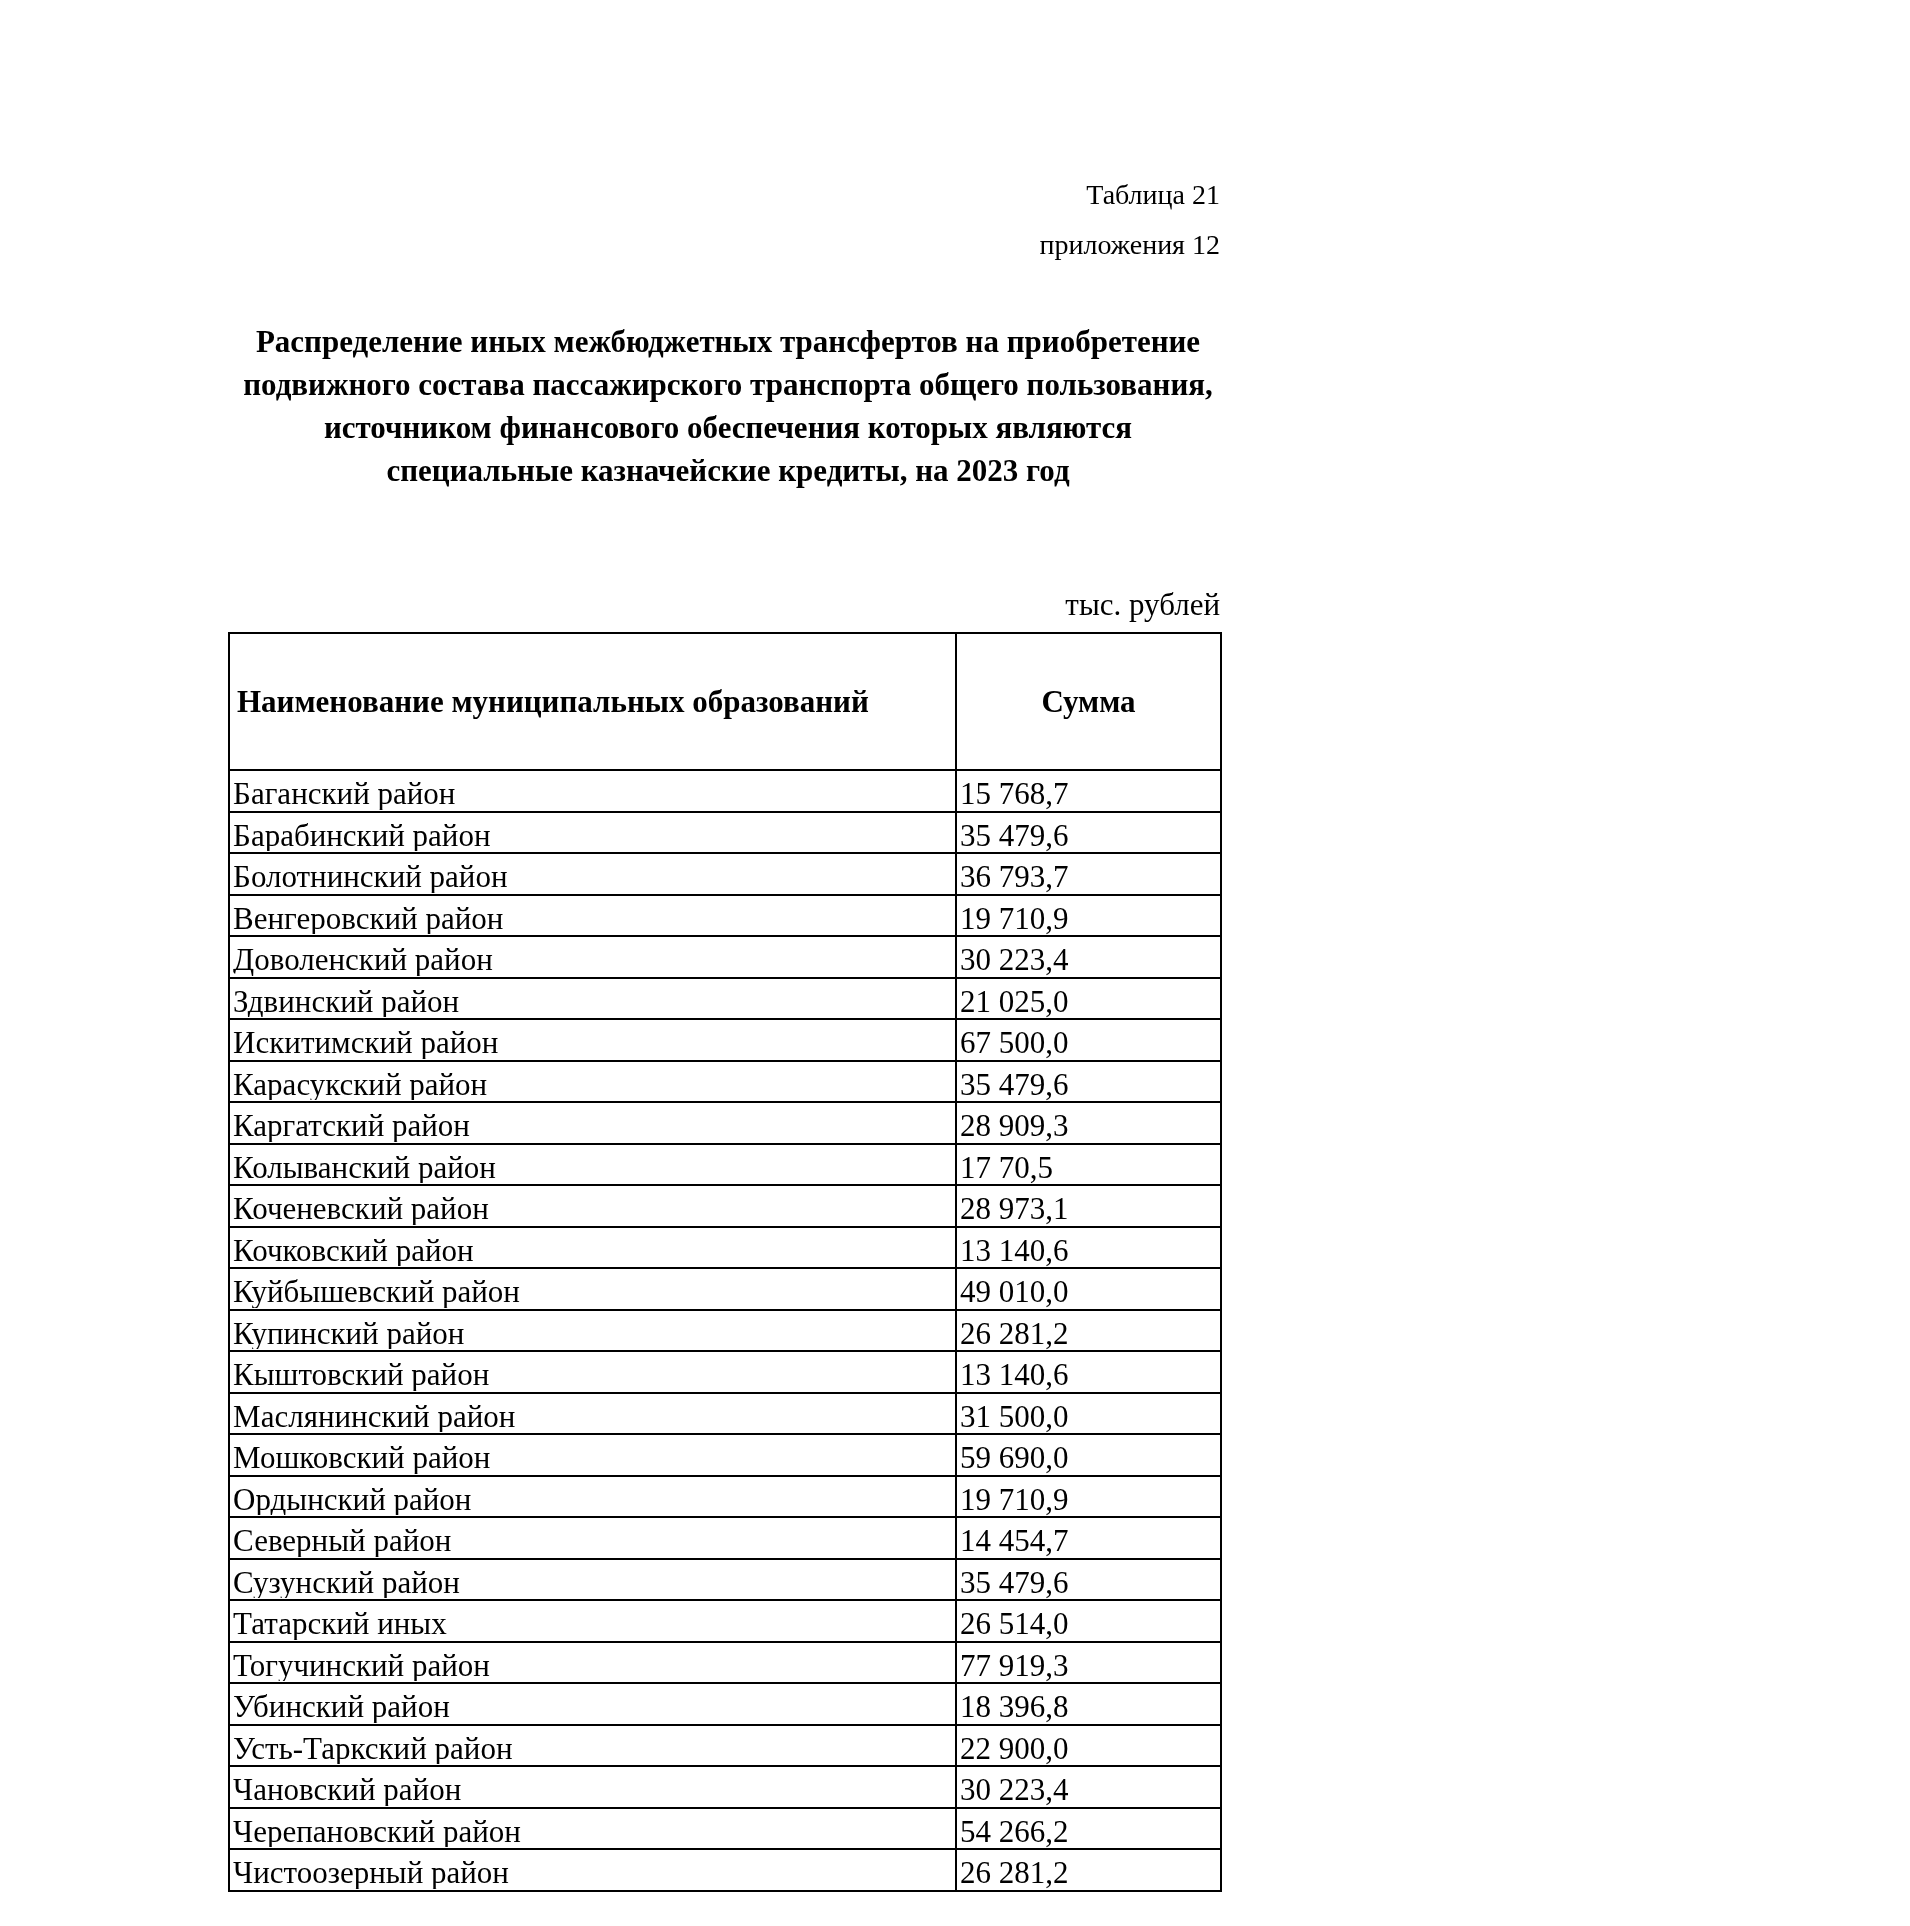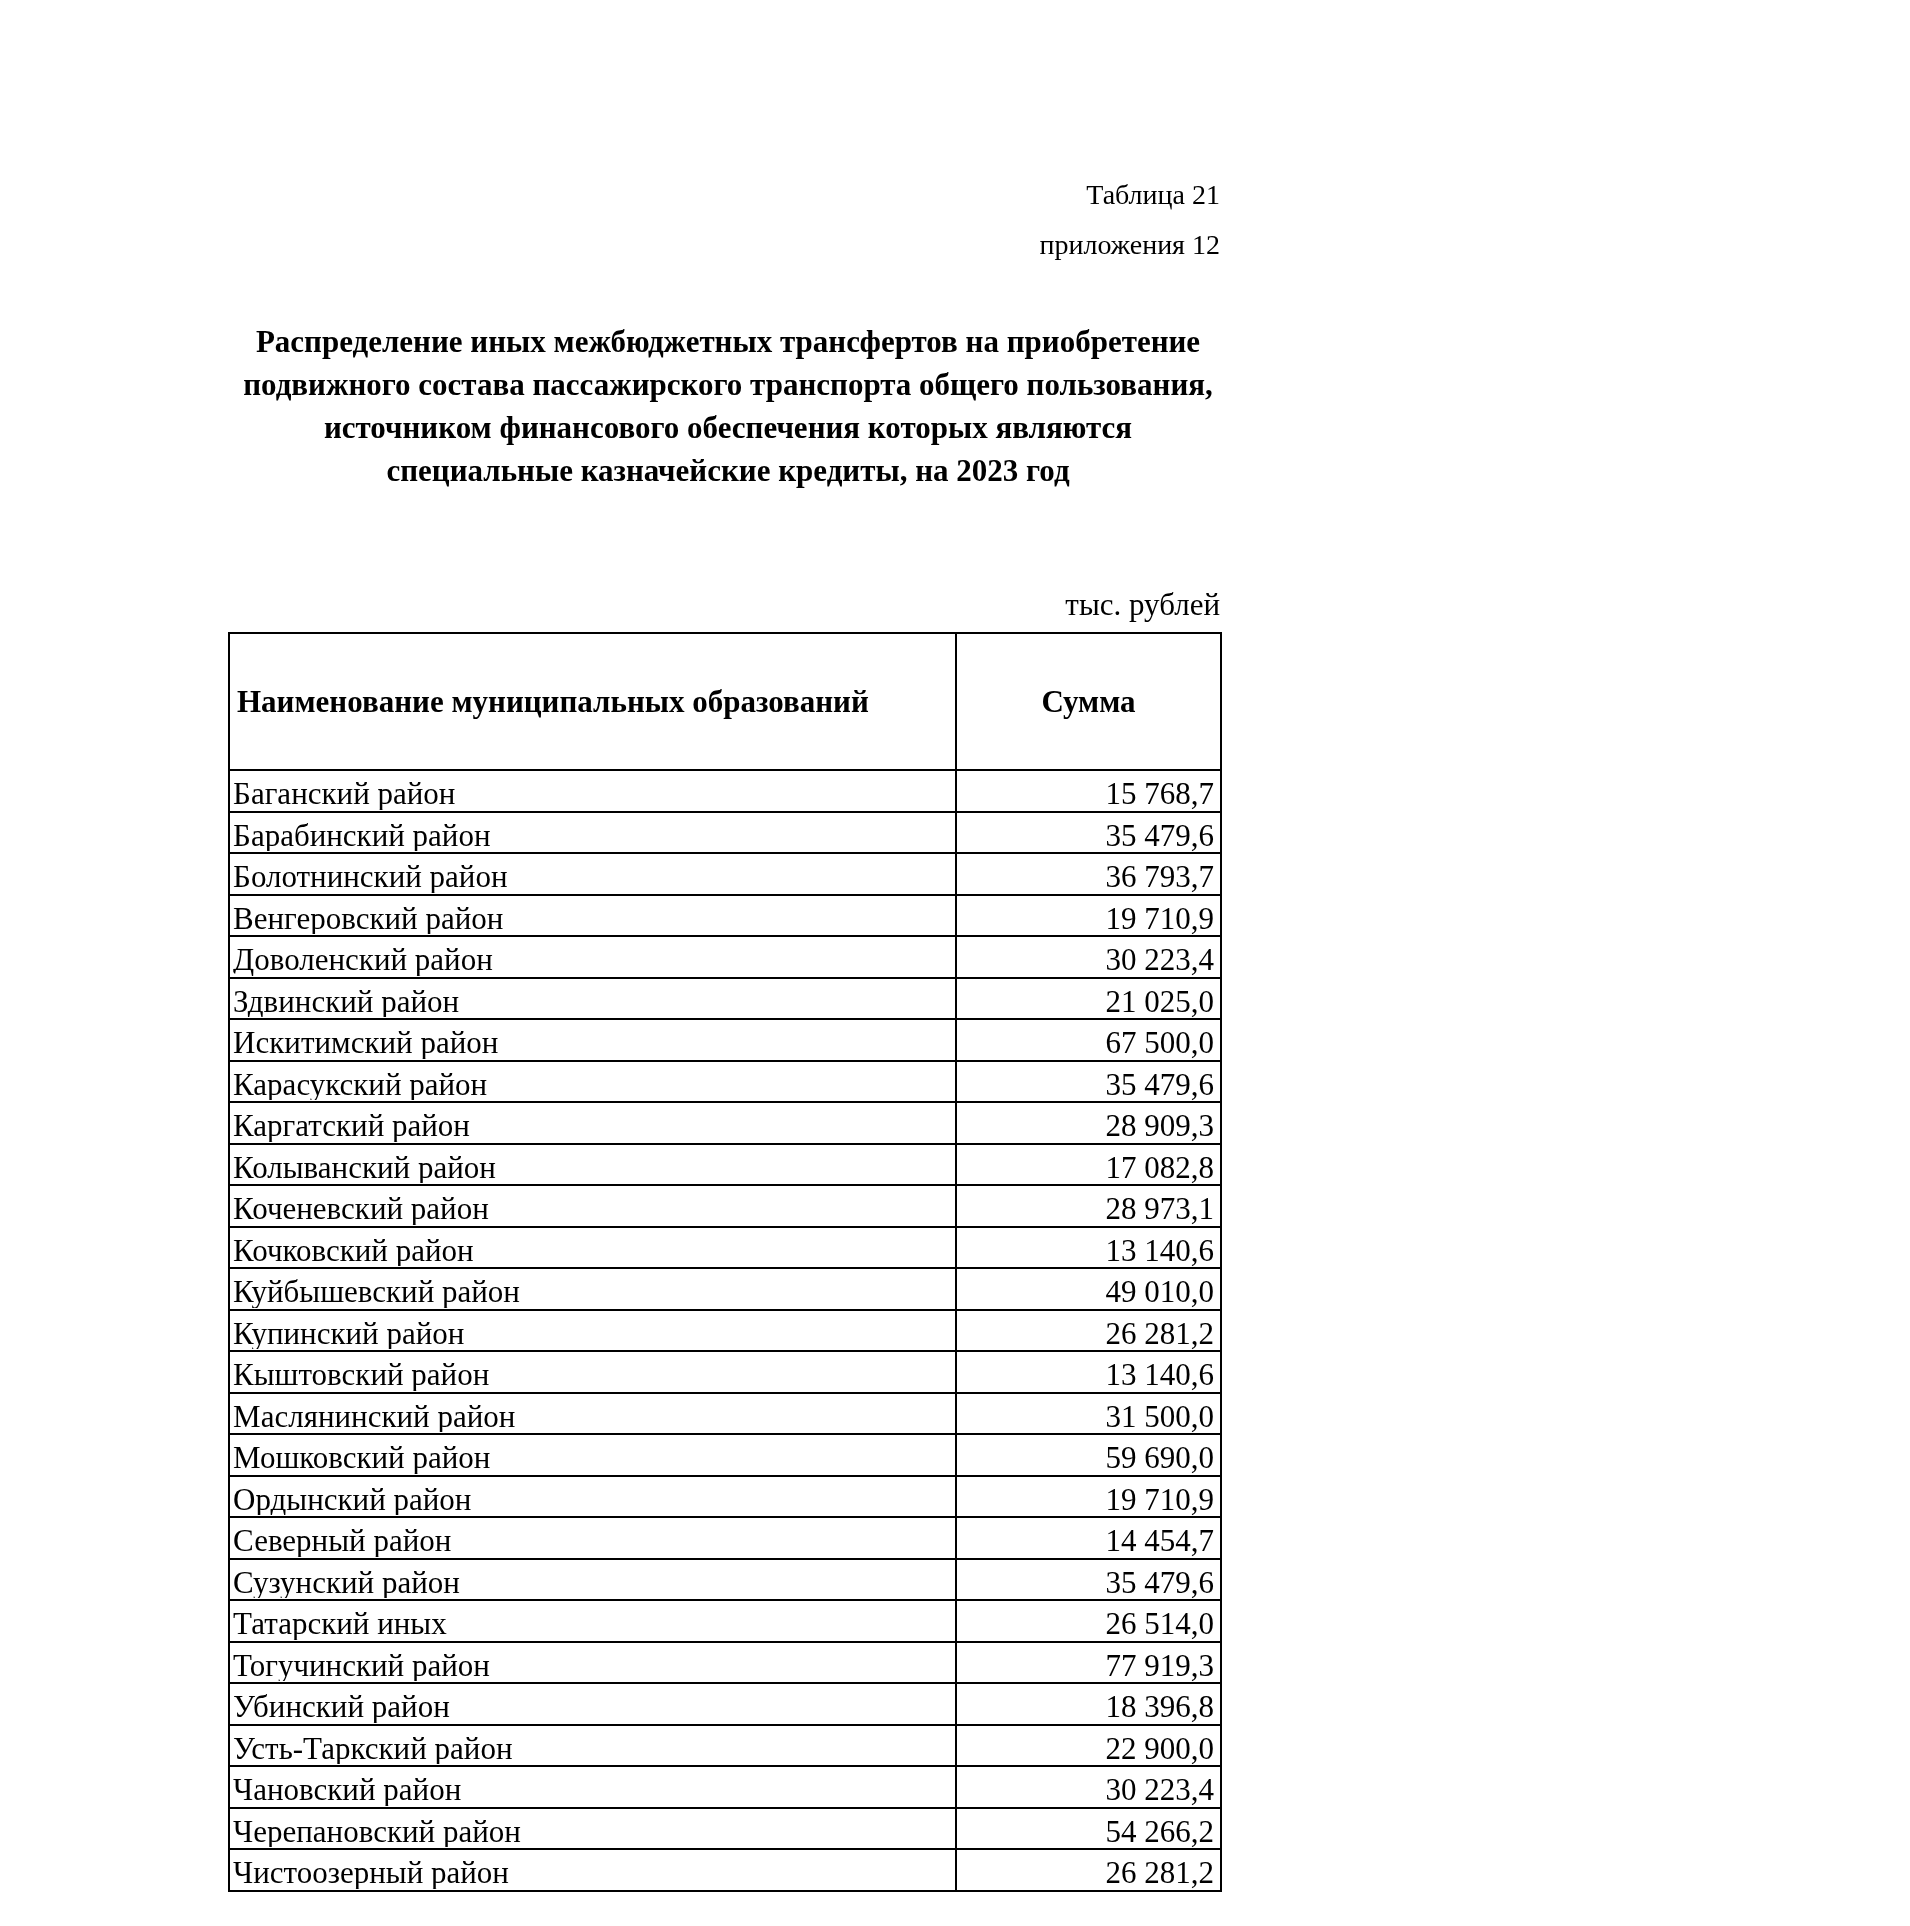--- a/index.html
+++ b/index.html
@@ -27,21 +27,21 @@
   table.data td, table.data th {
     border: 2.7px solid #000; padding: 0 3.1px; font-size: 31px; line-height: 1;
     overflow: hidden; white-space: nowrap;
   }
   table.data col.c1 { width: 727px; }
   table.data col.c2 { width: 265px; }
   table.data th { height: 135px; font-weight: bold; text-align: center; vertical-align: middle; }
   table.data th.name-h { text-align: left; padding-left: 7px; }
   table.data td { height: 38px; vertical-align: bottom; padding-bottom: 1.5px; }
   table.data td.name { text-align: left; border-radius: 12px; }
-  table.data td.val { text-align: right; padding-right: 6px; }
+  table.data td.val { padding-right: 13px; }
 </style>
 </head>
 <body>
 
 <div id="ref1" class="page-ref">Таблица 21</div>
 <div id="ref2" class="page-ref">приложения 12</div>
 
 <div class="title">Распределение иных межбюджетных трансфертов на приобретение подвижного состава пассажирского транспорта общего пользования, источником финансового обеспечения которых являются специальные казначейские кредиты, на 2023 год</div>
 
 <div class="units">тыс. рублей</div>
@@ -89,21 +89,21 @@
       <tr>
         <td class="name">Карасукский район</td>
         <td class="val">35 479,6</td>
       </tr>
       <tr>
         <td class="name">Каргатский район</td>
         <td class="val">28 909,3</td>
       </tr>
       <tr>
         <td class="name">Колыванский район</td>
-        <td class="val">17 082,8</td>
+        <td class="val">17 70,5</td>
       </tr>
       <tr>
         <td class="name">Коченевский район</td>
         <td class="val">28 973,1</td>
       </tr>
       <tr>
         <td class="name">Кочковский район</td>
         <td class="val">13 140,6</td>
       </tr>
       <tr>

